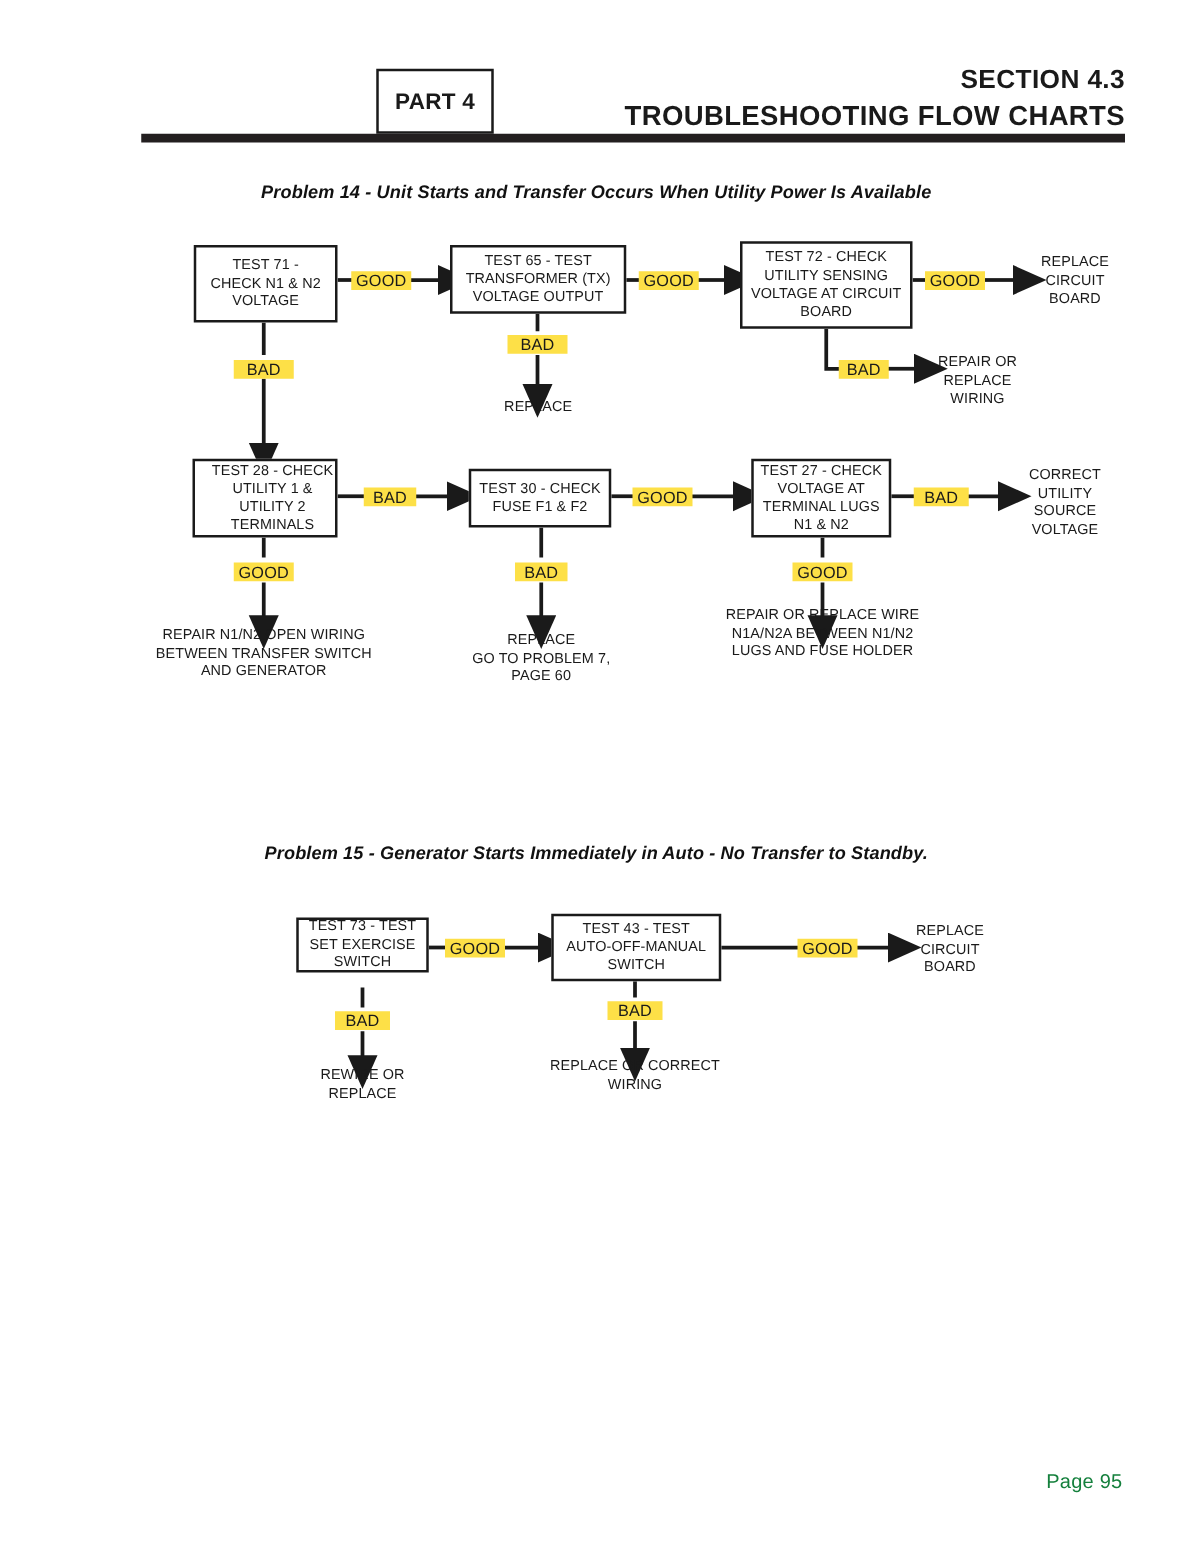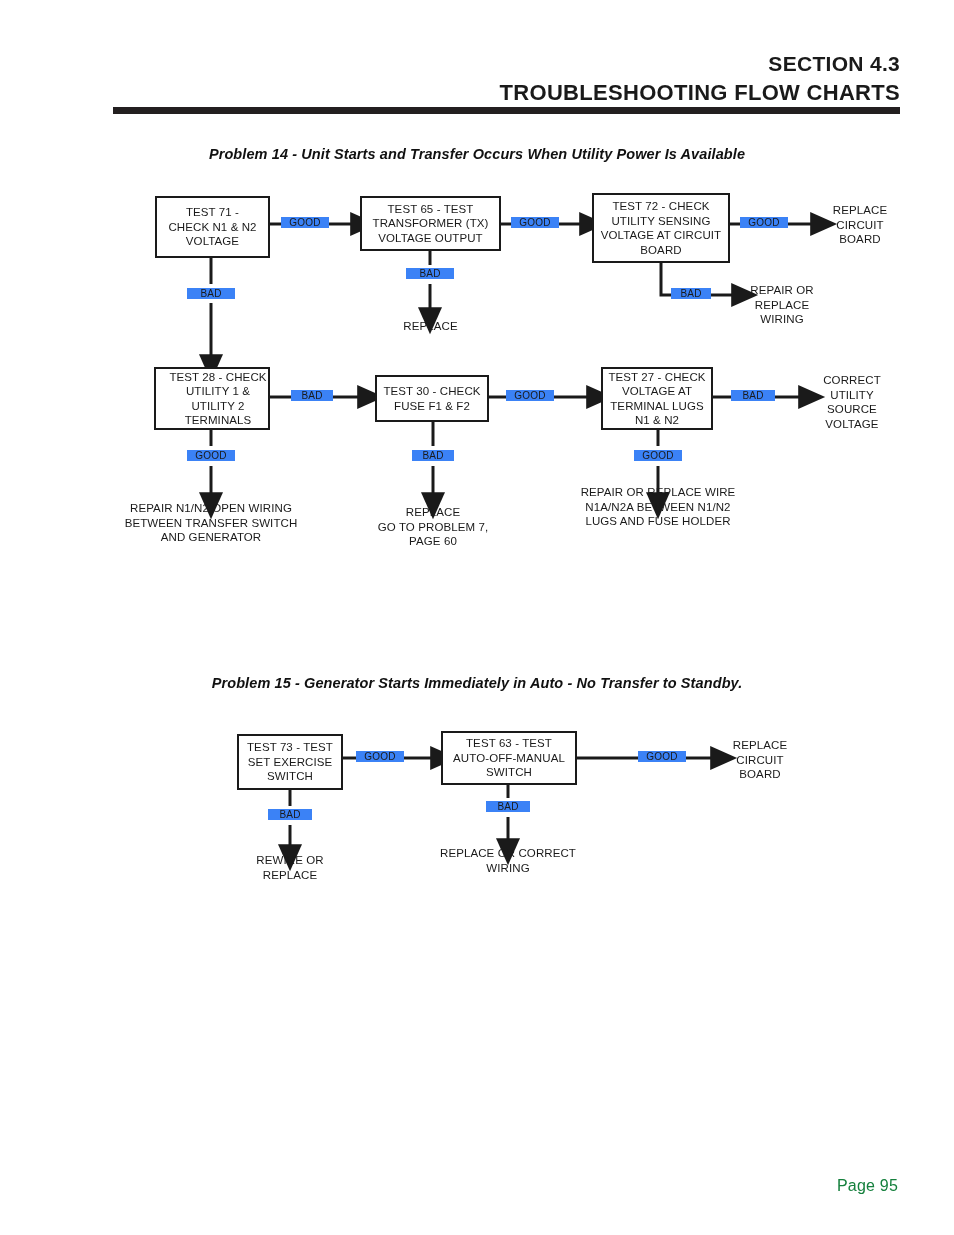--- a/index.html
+++ b/index.html
@@ -119,24 +119,24 @@
     justify-content: center;
     text-align: center;
     font-size: 11.5px;
     line-height: 14.5px;
     letter-spacing: 0.1px;
     color: #1a1a1a;
   }
   .node-box span { display: block; width: 100%; }
   .edge-label {
     position: absolute;
-    font-size: 10px;
+    font-size: 13px;
     letter-spacing: 0.2px;
     color: #1a1a1a;
-    background: #3b82f6;
+    background: #fde047;
     white-space: nowrap;
     text-align: center;
   }
   .terminal-text {
     position: absolute;
     font-size: 11.5px;
     line-height: 14.5px;
     letter-spacing: 0.1px;
     color: #1a1a1a;
     text-align: center;
@@ -152,20 +152,23 @@
     color: #15803d;
     letter-spacing: 0.2px;
   }
 </style>
 </head>
 <body>
 
 <div id="page">
 
   <div id="header-block">
+    <div class="hdr-cell" id="hdr-cell-right">
+      <span id="part-label">PART 4</span>
+    </div>
     <div id="section-title">SECTION 4.3</div>
     <div id="section-subtitle">TROUBLESHOOTING FLOW CHARTS</div>
     <div id="header-rule"></div>
   </div>
 
   <svg id="flow-svg" viewBox="0 0 954 1235" xmlns="http://www.w3.org/2000/svg">
     <defs>
       <marker id="arrowR" markerWidth="11" markerHeight="11" refX="0.6" refY="4" orient="auto" markerUnits="strokeWidth">
         <path d="M0,0 L9,4 L0,8 z" fill="#1a1a1a"></path>
       </marker>
@@ -296,28 +299,28 @@
 AND GENERATOR</div>
   <div class="terminal-text" style="left:353px; top:505px; width:160px;">REPLACE
 GO TO PROBLEM 7,
 PAGE  60</div>
   <div class="terminal-text" style="left:568px; top:485px; width:180px;">REPAIR OR REPLACE WIRE
 N1A/N2A BETWEEN N1/N2
 LUGS AND FUSE HOLDER</div>
 
   <div class="problem-title" id="problem15-title-l1">Problem 15 - Generator Starts Immediately in Auto - No Transfer to Standby.</div>
 
-  <div class="node-box" style="left:237px; top:734px; width:106px; height:56px;">
+  <div class="node-box" style="left:237px; top:734px; width:106px; height:44px;">
     <span style="white-space:pre-line;">TEST 73 - TEST
 SET EXERCISE
 SWITCH</span>
   </div>
 
   <div class="node-box" style="left:441px; top:731px; width:136px; height:54px;">
-    <span style="white-space:pre-line;">TEST 63 - TEST
+    <span style="white-space:pre-line;">TEST 43 - TEST
 AUTO-OFF-MANUAL
 SWITCH</span>
   </div>
 
   <div class="edge-label" style="left:356px; top:751px; width:48px;">GOOD</div>
   <div class="edge-label" style="left:638px; top:751px; width:48px;">GOOD</div>
   <div class="edge-label" style="left:268px; top:809px; width:44px;">BAD</div>
   <div class="edge-label" style="left:486px; top:801px; width:44px;">BAD</div>
 
   <div class="terminal-text" style="left:715px; top:738px; width:90px;">REPLACE

